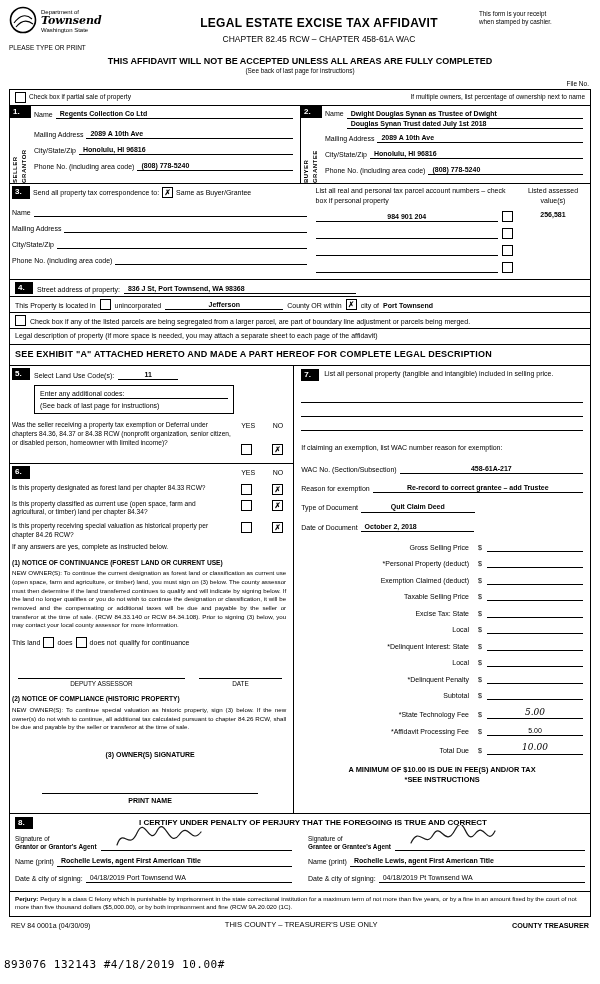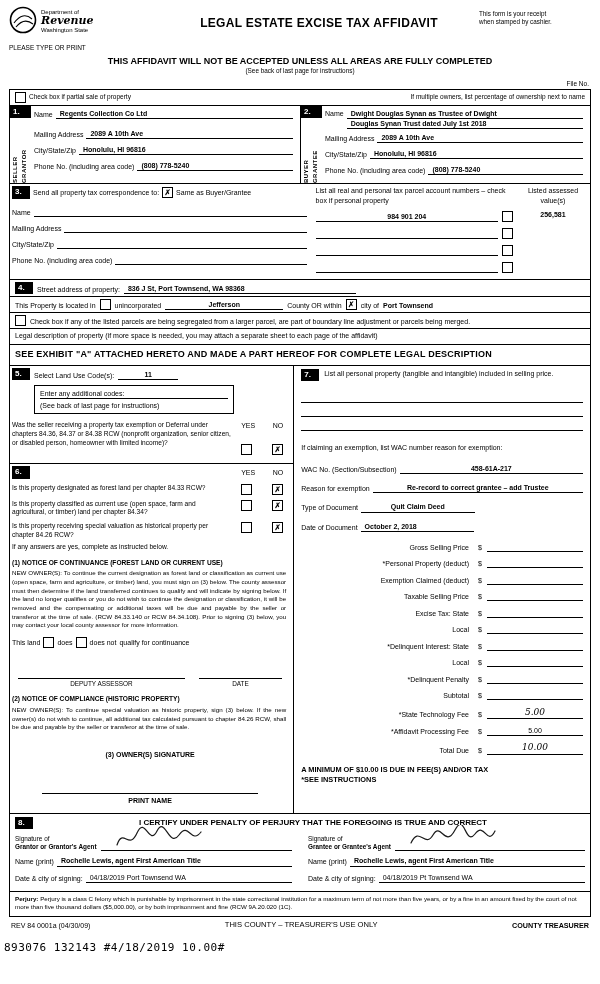--- a/index.html
+++ b/index.html
@@ -86,64 +86,65 @@
   
   .s7-head{display:flex;gap:5px;align-items:flex-start;}
   .blank-line{border-bottom:1px solid #000;height:13px;}
   .claiming{margin-top:12px;}
   .fees{margin-top:10px;}
   .fee-row{display:flex;align-items:flex-end;margin-top:6.5px;}
   .fee-label{flex:1;text-align:right;padding-right:9px;}
   .fee-dollar{width:9px;}
   .fee-value{width:96px;border-bottom:1px solid #000;text-align:center;min-height:10px;box-sizing:border-box;}
   .hand{font-family:"DejaVu Serif",serif;font-style:italic;font-size:9px;}
-  .min-note{font-weight:bold;font-size:7.4px;margin-top:10px;}
+  .min-note{text-align:center;font-weight:bold;font-size:7.4px;margin-top:10px;}
   
   .sec8{padding:3px 5px 8px 5px;}
   .s8-head{display:flex;align-items:center;gap:8px;}
   .certify{flex:1;text-align:center;font-weight:bold;font-size:8px;}
   .s8-cols{display:flex;gap:16px;margin-top:5px;}
   .s8-col{flex:1;}
   .sig-wrap{display:flex;align-items:flex-end;gap:4px;}
   .sig-labels{font-size:6.4px;line-height:1.25;}
   .sig-fill{flex:1;border-bottom:1px solid #000;position:relative;height:16px;}
   .squiggle{position:absolute;left:12px;bottom:-3px;}
   
   .perjury{padding:3px 5px 5px 5px;font-size:6.2px;line-height:1.35;}
   .footer-row{display:flex;justify-content:space-between;align-items:center;padding:3px 2px;}
   .footer-center{font-size:7.6px;}
   .footer-right{font-weight:bold;font-size:7.2px;}
-  .stamp{position:absolute;bottom:29px;left:4px;font-family:"DejaVu Sans Mono",monospace;
+  .stamp{position:absolute;bottom:12px;left:4px;font-family:"DejaVu Sans Mono",monospace;
          font-size:11px;letter-spacing:.5px;}
 </style>
 </head>
 <body>
 
 <div class="page">
 
   <div class="header">
     <div class="header-left">
       <div class="logo">
         <span>
           <svg width="28" height="28" viewBox="0 0 28 28">
             <circle cx="14" cy="14" r="12.5" fill="none" stroke="#000" stroke-width="1.6"></circle>
             <path d="M5 17 Q 14 5 23 13" fill="none" stroke="#000" stroke-width="1.1"></path>
             <path d="M7 21 Q 15 11 24 18" fill="none" stroke="#000" stroke-width="1.1"></path>
           </svg>
         </span>
         <div class="logo-text">
           <div>Department of</div>
-          <div class="logo-rev">Revenue</div>
+          <div class="logo-rev">Townsend</div>
           <div>Washington State</div>
         </div>
       </div>
       <div class="please-type">PLEASE TYPE OR PRINT</div>
     </div>
     <div class="header-center">
       <div class="main-title">LEGAL ESTATE EXCISE TAX AFFIDAVIT</div>
+      <div class="chapter">CHAPTER 82.45 RCW – CHAPTER 458-61A WAC</div>
     </div>
     <div class="header-right">
       <div>This form is your receipt</div>
       <div>when stamped by cashier.</div>
     </div>
   </div>
   <div class="warning">THIS AFFIDAVIT WILL NOT BE ACCEPTED UNLESS ALL AREAS ARE FULLY COMPLETED</div>
   <div class="see-back-center">(See back of last page for instructions)</div>
   <div class="file-no">File No.</div>
 

